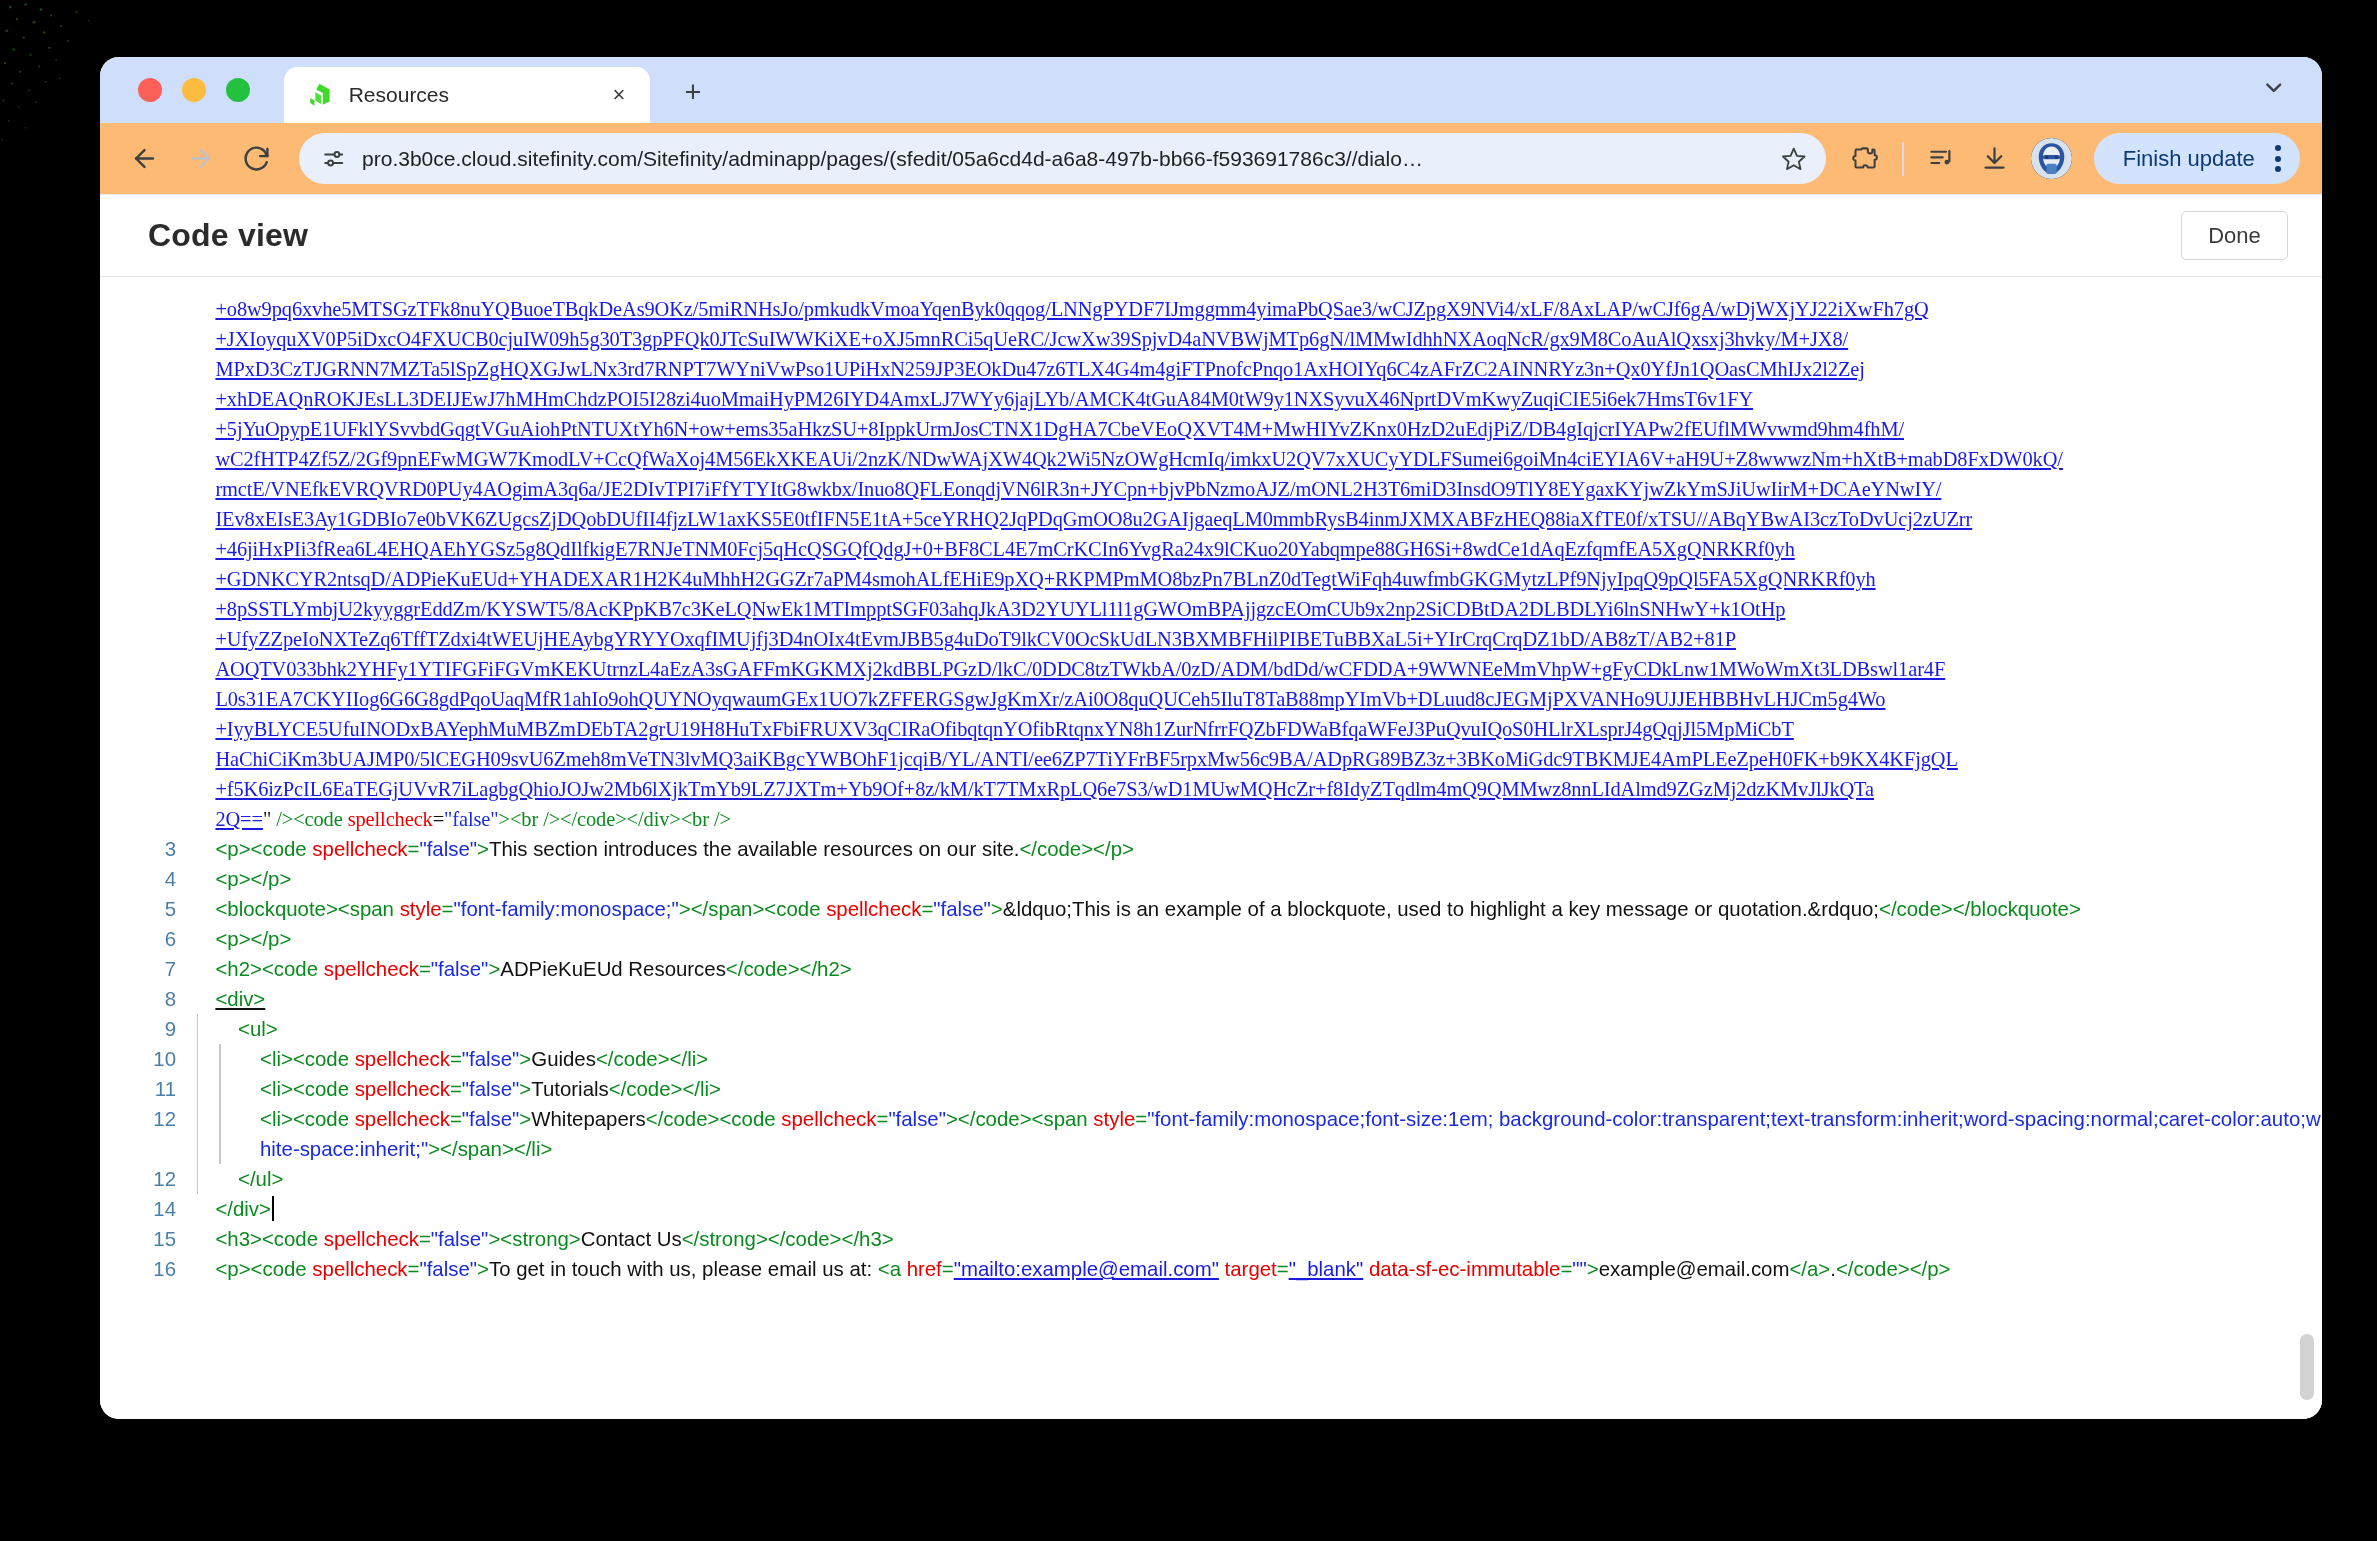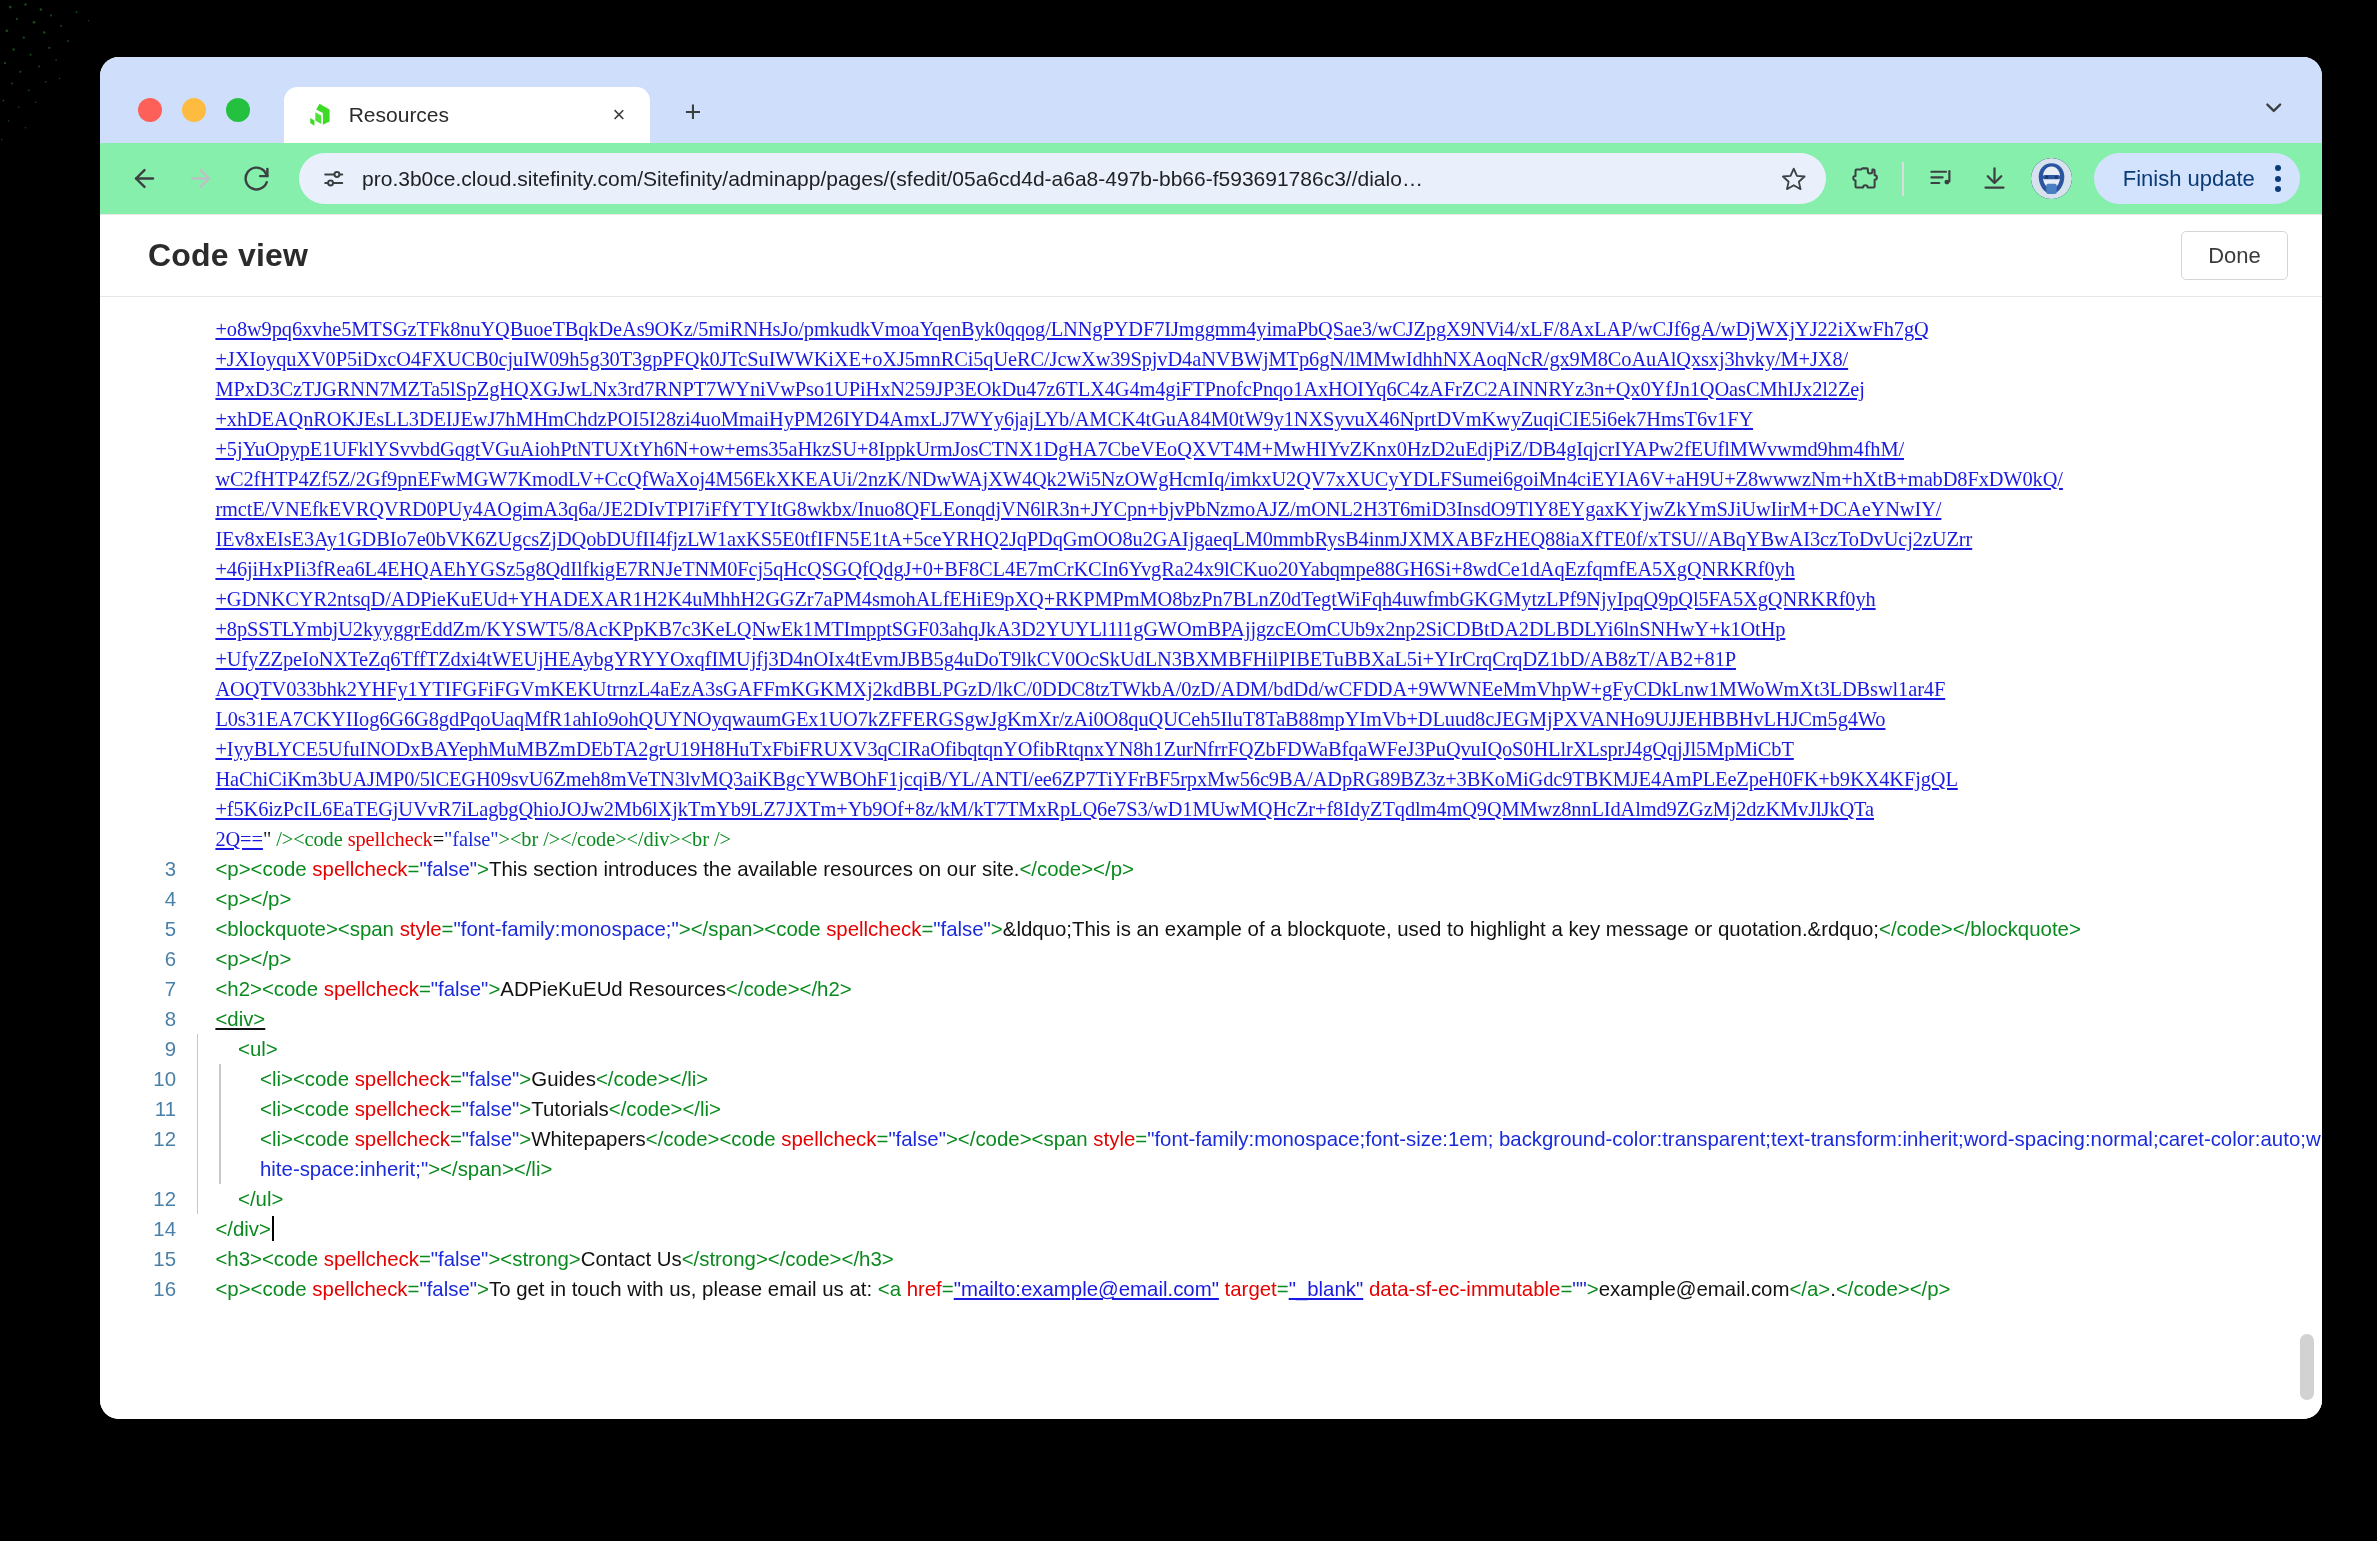--- a/index.html
+++ b/index.html
@@ -31,21 +31,21 @@
     width: 2222px; height: 1362px;
     background: #ffffff;
     border-radius: 19px;
     overflow: hidden;
     box-shadow: 0 15.3px 51px rgba(0,0,0,.55);
     display: flex; flex-direction: column;
   }
 
   
   .tabstrip {
-    height: 86px;
+    height: 66px;
     background: #cfdffb;
     display: flex;
     align-items: flex-end;
     padding-left: 24px;
     position: relative;
     flex: 0 0 auto;
   }
   .traffic {
     display: flex; align-items: center; gap: 20.4px;
     height: 66px; padding: 0 8.5px 0 13.6px;
@@ -88,21 +88,21 @@
   .tabstrip-chevron {
     margin-bottom: 15.3px; margin-right: 29px;
     width: 39px; height: 39px;
     display: flex; align-items: center; justify-content: center;
     color: #3c4043;
   }
 
   
   .navbar {
     height: 72px;
-    background: #86efac;
+    background: #fdba74;
     display: flex; align-items: center;
     padding: 0 22px 0 19px;
     gap: 5.1px;
     flex: 0 0 auto;
     border-bottom: 0.9px solid #e8eaed;
   }
   .navbtn {
     width: 51px; height: 51px;
     display: flex; align-items: center; justify-content: center;
     border-radius: 50%;

